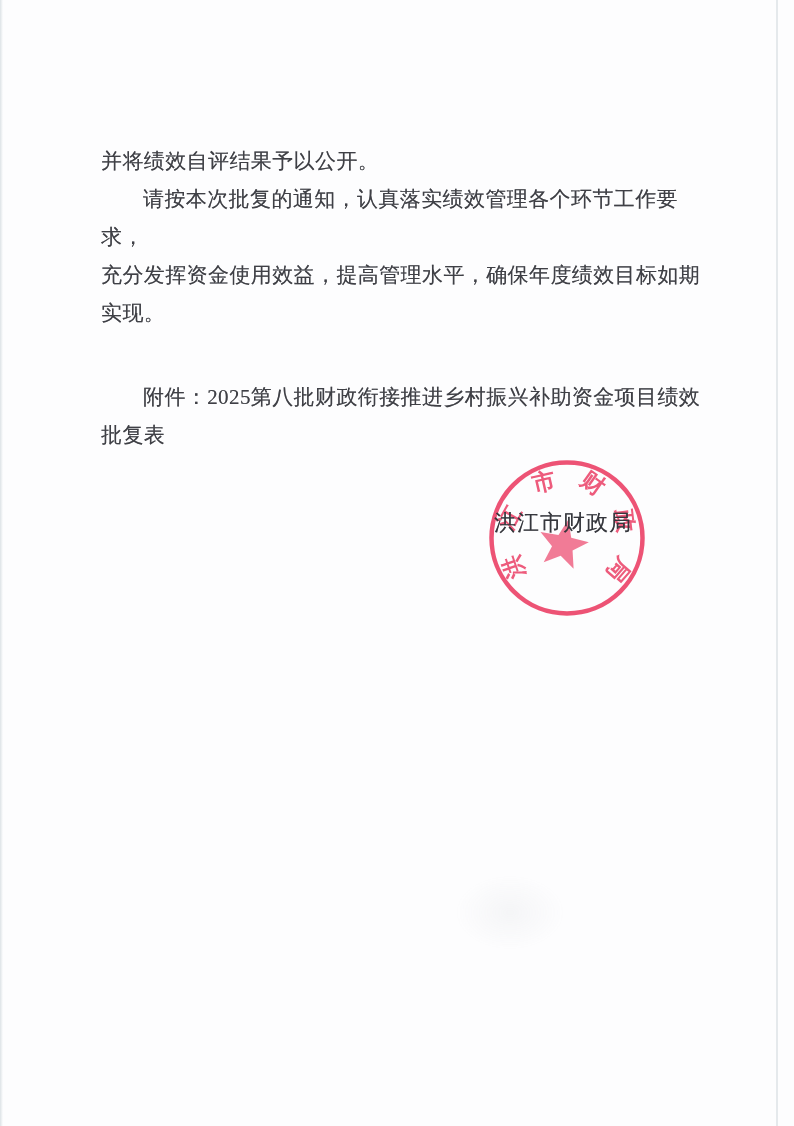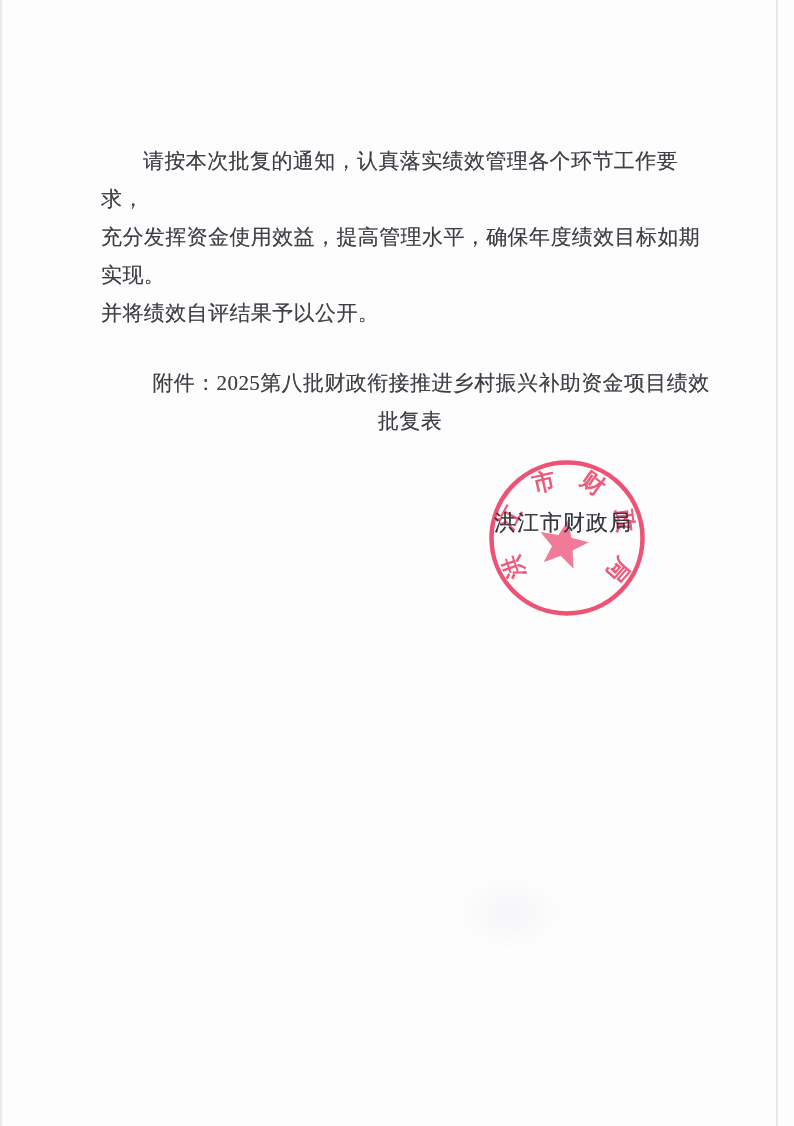--- a/index.html
+++ b/index.html
@@ -56,22 +56,21 @@
     letter-spacing: 0.4px;
     text-shadow: 0 0 0.6px rgba(63,64,70,0.55);
   }
   .para {
     white-space: pre-wrap;
   }
   .para.indent {
     text-indent: 2em;
   }
   .para.attachment {
-    margin-top: 32px;
-    text-align: center;
+    margin-top: 46px;
   }
 
   
   .signature {
     position: absolute;
     left: 433px;
     top: 508px;
     width: 260px;
     text-align: center;
     z-index: 4;
@@ -111,24 +110,24 @@
 </head>
 <body>
 
 <div class="page">
 
   <div class="scan-edge-left"></div>
   <div class="scan-edge-right"></div>
   <div class="scan-smudge"></div>
 
   <main class="content">
+    <p class="para">并将绩效自评结果予以公开。</p>
     <p class="para indent">请按本次批复的通知，认真落实绩效管理各个环节工作要求，
 充分发挥资金使用效益，提高管理水平，确保年度绩效目标如期
 实现。</p>
-    <p class="para">并将绩效自评结果予以公开。</p>
     <p class="para indent attachment">附件：2025第八批财政衔接推进乡村振兴补助资金项目绩效
 批复表</p>
   </main>
 
   <div class="seal">
     <svg viewBox="0 0 190 190" xmlns="http://www.w3.org/2000/svg">
       <circle cx="95" cy="95" r="75.5" fill="none" stroke="#ec4a6e" stroke-width="4.5" opacity="0.95"></circle>
       <path id="sealArc" d="M 56.8 130.3 A 52 52 0 1 1 133.2 130.3" fill="none"></path>
       <text class="seal-arc-text">
         <textPath href="#sealArc">洪江市财政局</textPath>

